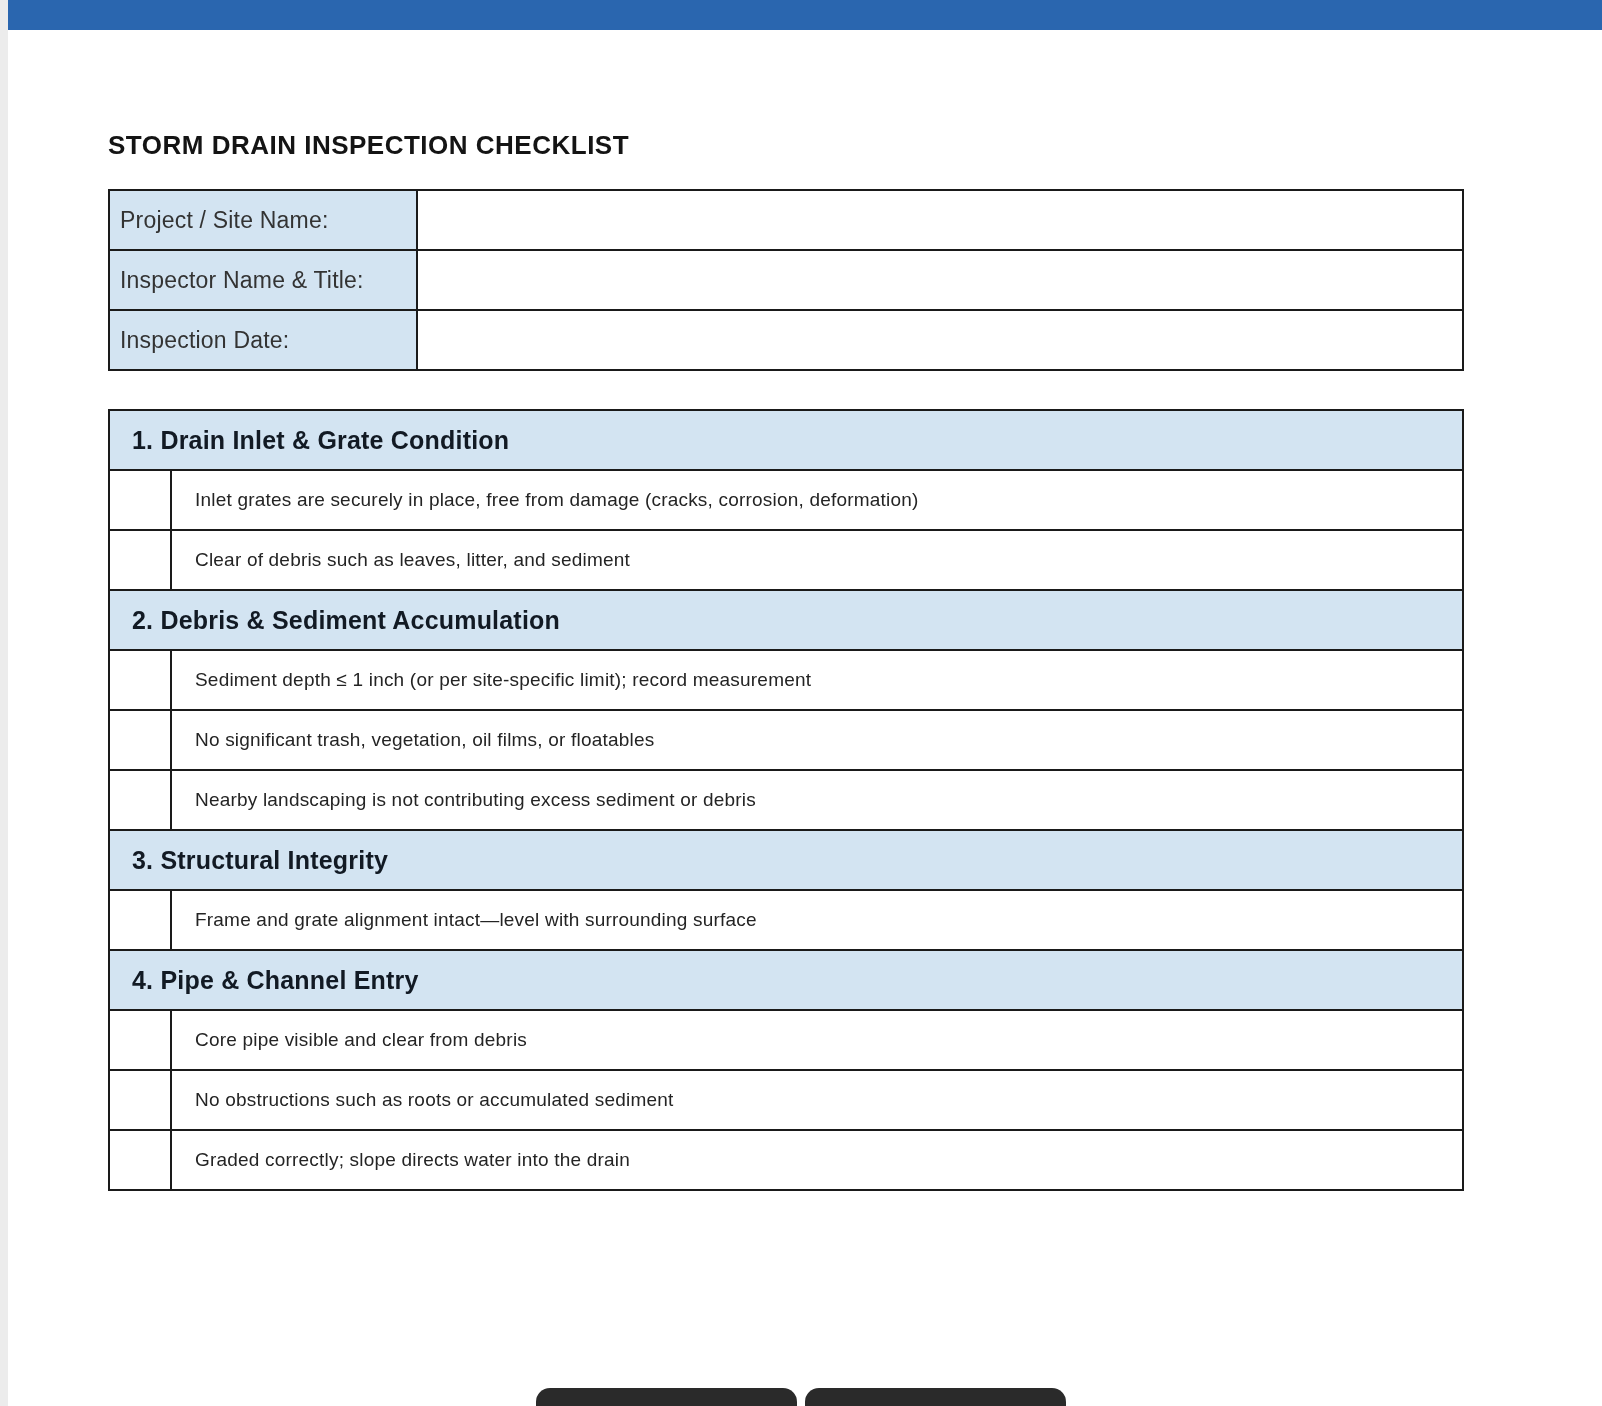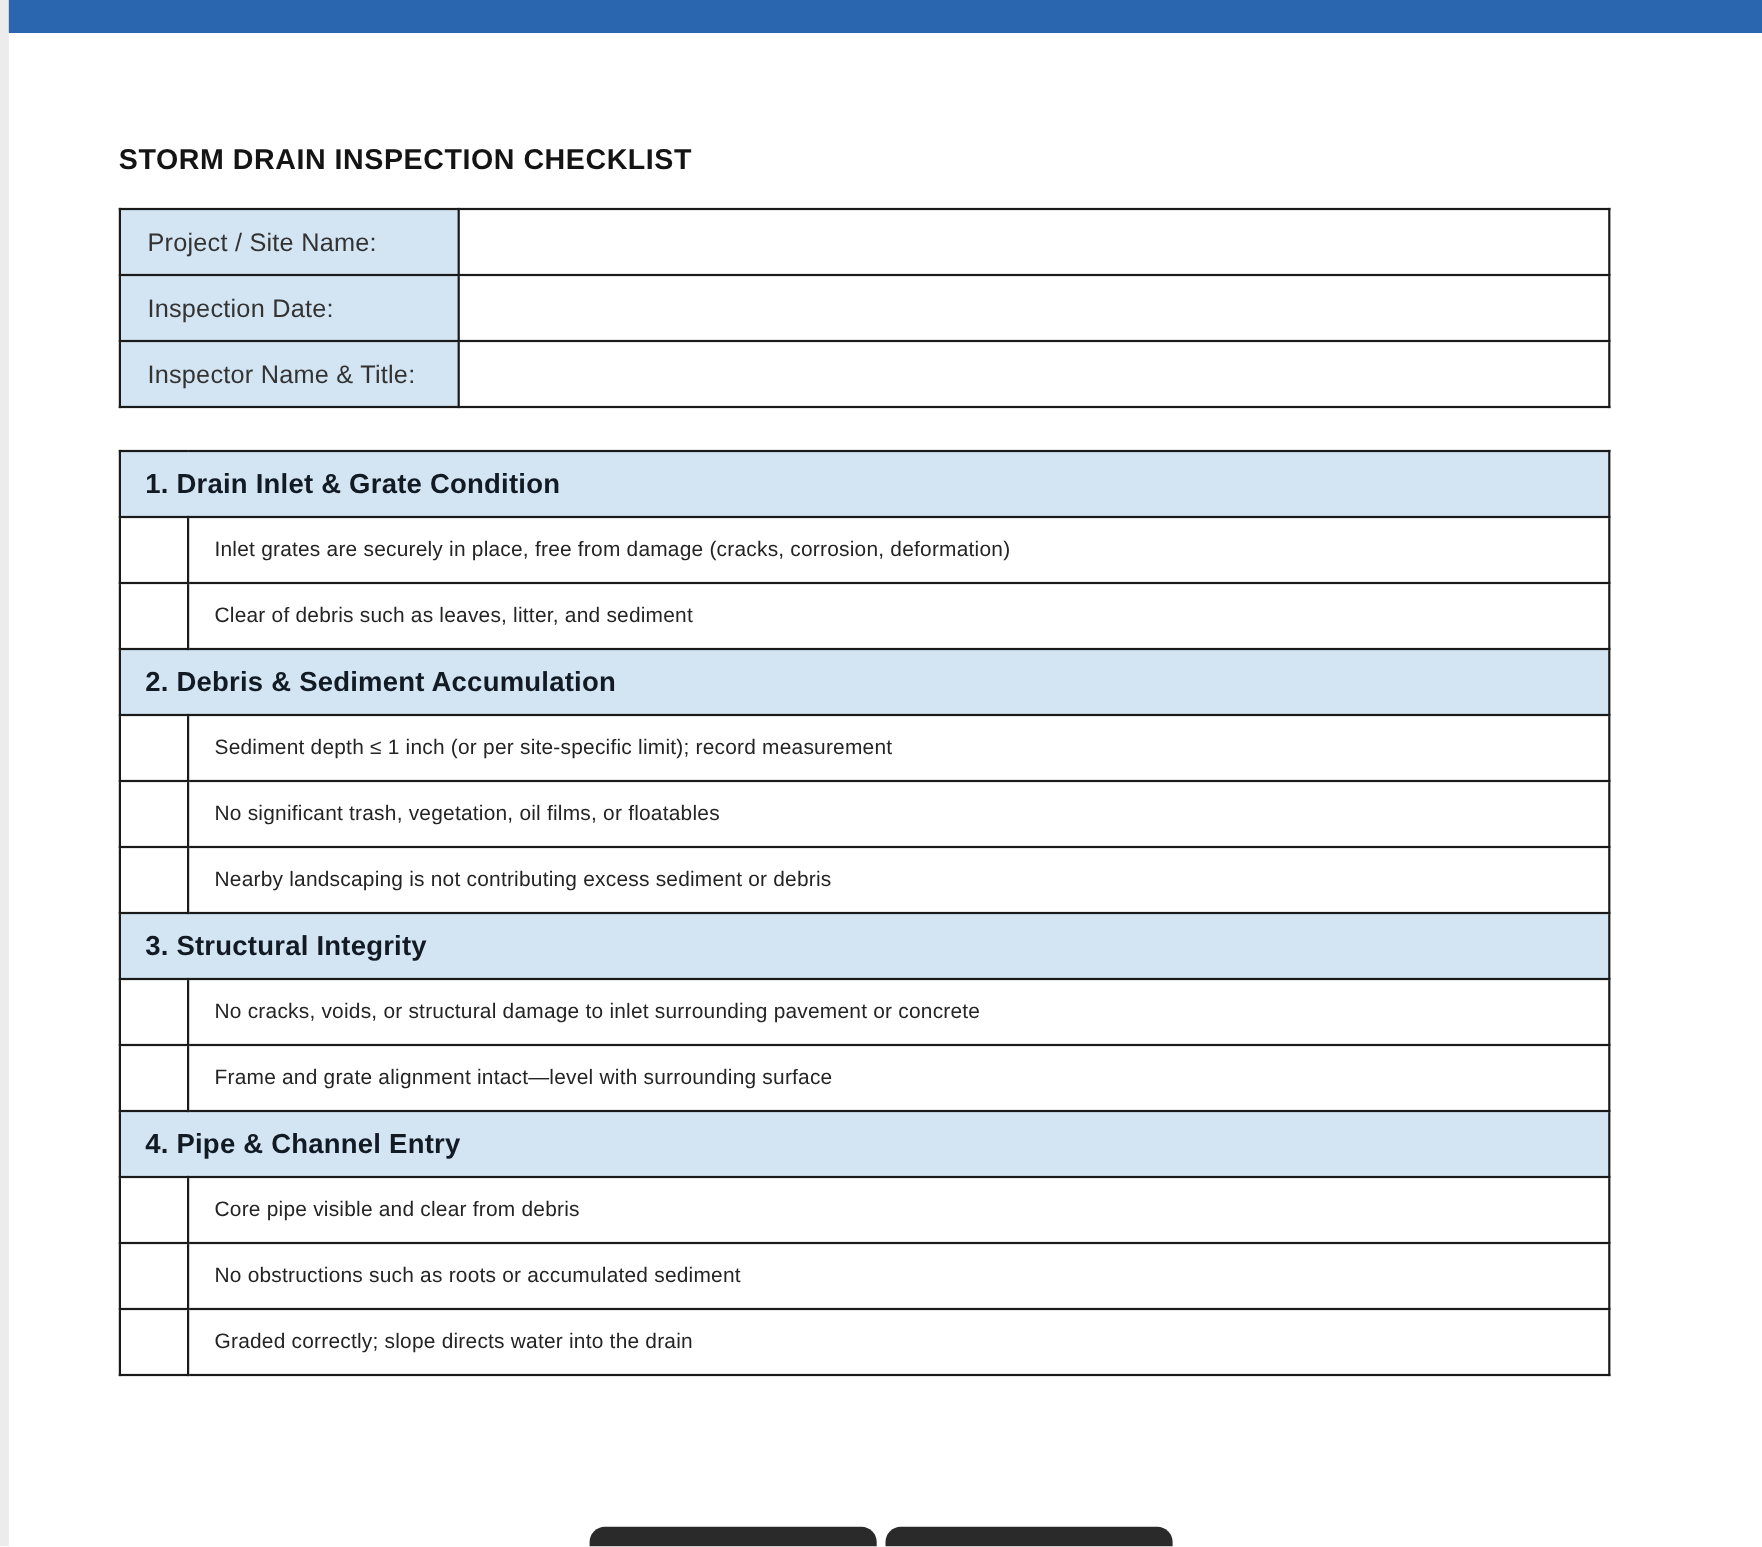--- a/index.html
+++ b/index.html
@@ -50,21 +50,21 @@
     vertical-align: middle;
   }
   
   .info-table {
     margin-top: 28px;
   }
   .info-table td { height: 60px; }
   .info-label {
     width: 308px;
     background: #d3e4f2;
-    padding-left: 24px;
+    padding-left: 10px;
     font-size: 23px;
     color: #333333;
     letter-spacing: 0.2px;
   }
   .info-value {
     background: #ffffff;
   }
   
   .checklist-table {
     margin-top: 38px;
@@ -120,26 +120,26 @@
           <col style="width:308px">
           <col>
         </colgroup>
       <tbody id="info-body">
   <tr>
     <td class="info-label">Project / Site Name:</td>
     <td class="info-value"></td>
   </tr>
 
   <tr>
+    <td class="info-label">Inspector Name &amp; Title:</td>
+    <td class="info-value"></td>
+  </tr>
+
+  <tr>
     <td class="info-label">Inspection Date:</td>
-    <td class="info-value"></td>
-  </tr>
-
-  <tr>
-    <td class="info-label">Inspector Name &amp; Title:</td>
     <td class="info-value"></td>
   </tr>
 </tbody>
     </table>
 
     <table class="checklist-table">
       <colgroup>
           <col style="width:62px">
           <col>
         </colgroup>
@@ -175,24 +175,20 @@
 
   <tr>
     <td class="checkbox-cell"></td>
     <td class="item-text">Nearby landscaping is not contributing excess sediment or debris</td>
   </tr>
 
   <tr>
     <td colspan="2" class="section-header">3. Structural Integrity</td>
   </tr>
 
-  <tr>
-    <td class="checkbox-cell"></td>
-    <td class="item-text">No cracks, voids, or structural damage to inlet surrounding pavement or concrete</td>
-  </tr>
 
   <tr>
     <td class="checkbox-cell"></td>
     <td class="item-text">Frame and grate alignment intact—level with surrounding surface</td>
   </tr>
 
 
   <tr>
     <td colspan="2" class="section-header">4. Pipe &amp; Channel Entry</td>
   </tr>

